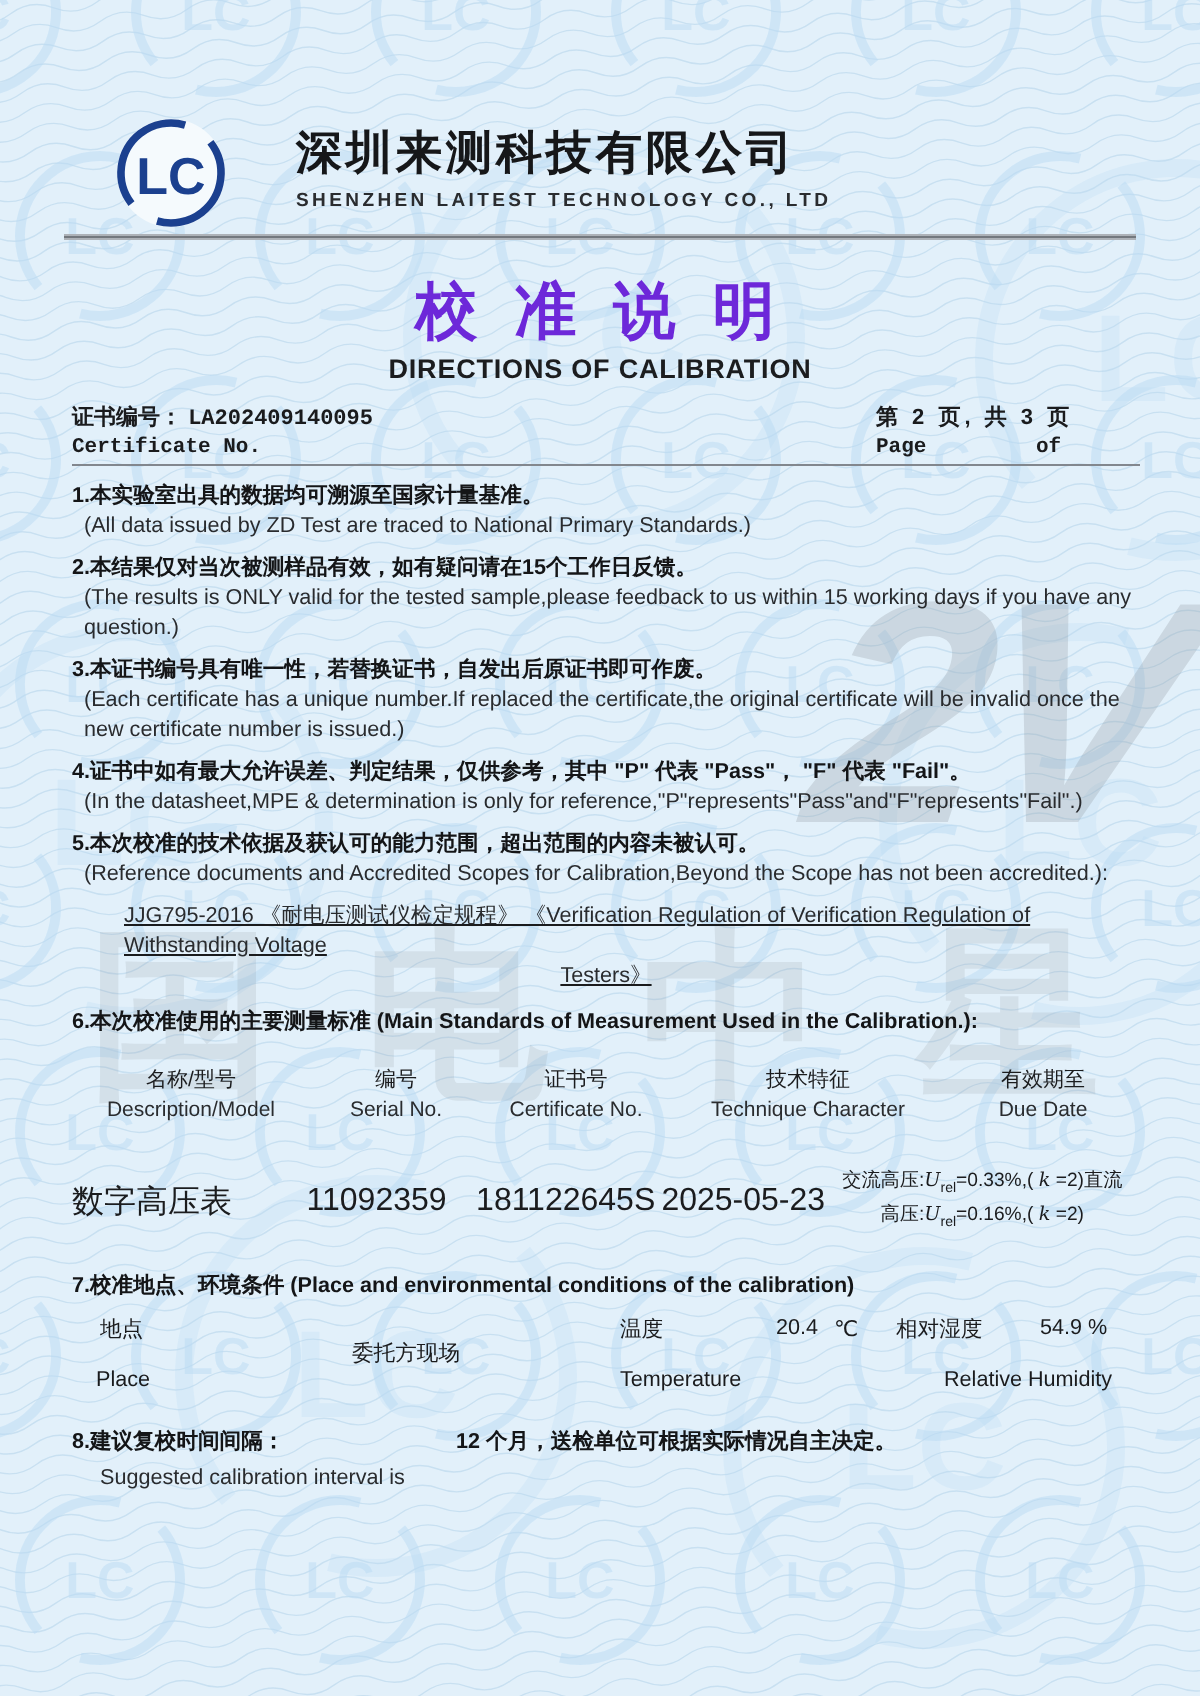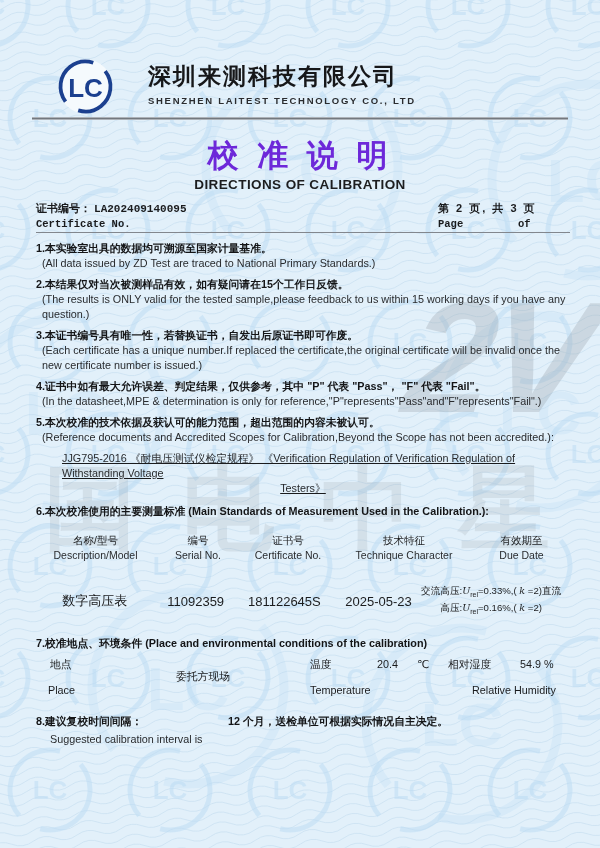--- a/index.html
+++ b/index.html
@@ -51,33 +51,33 @@
   .ref-l2 { font-size:10.8px; line-height:15px; color:#292b2e; text-align:center; }
 
   .std-heading { font-size:10.8px; line-height:15px; font-weight:600; color:#141517; }
   .std-table { margin-top:6px; }
   .std-cols { display:flex; margin-top:14px; }
   .col { text-align:center; }
   .c1{width:119px;} .c2{width:86px;} .c3{width:94px;} .c4{width:97px;} .c5{width:138px;}
   .col-cn { font-size:10.5px; color:#1b1c1e; line-height:15px; }
   .col-en { font-size:10.5px; color:#2a2c2f; line-height:15px; }
   .std-row { display:flex; margin-top:21px; align-items:center; }
-  .cell { text-align:center; font-size:13px; color:#1b1c1e; }
+  .cell { text-align:left; font-size:16px; color:#1b1c1e; }
   .tech { font-size:9.6px; line-height:13.5px; white-space:nowrap; text-align:center; width:160px; margin-left:-14px; }
   .it { font-style:italic; font-family:"DejaVu Serif","Liberation Serif",serif; }
   .tech sub { font-size:7px; }
 
   .env-heading { margin-top:17px; font-size:10.8px; line-height:15px; font-weight:600; color:#141517; }
   .env-body { position:relative; height:46px; margin-top:5px; font-size:10.8px; }
   .env-body span { position:absolute; white-space:nowrap; }
   .e-place-cn { left:14px; top:2px; }
   .e-place-en { left:12px; top:28px; }
   .e-place-val { left:140px; top:14px; }
   .e-temp-cn { left:274px; top:2px; }
-  .e-temp-val { left:341px; top:2px; }
+  .e-temp-val { left:352px; top:2px; }
   .e-temp-unit { left:381px; top:2px; }
   .e-temp-en { left:274px; top:28px; }
   .e-rh-cn { left:412px; top:2px; }
   .e-rh-val { left:484px; top:2px; }
   .e-rh-en { left:412px; top:28px;padding-left:24px; }
 
   .interval { margin-top:12px; font-size:10.8px; }
   .int-row { display:flex; line-height:15px; }
   .int-row + .int-row { margin-top:3px; }
   .int-lbl-cn { width:192px; font-weight:600; color:#141517; }

